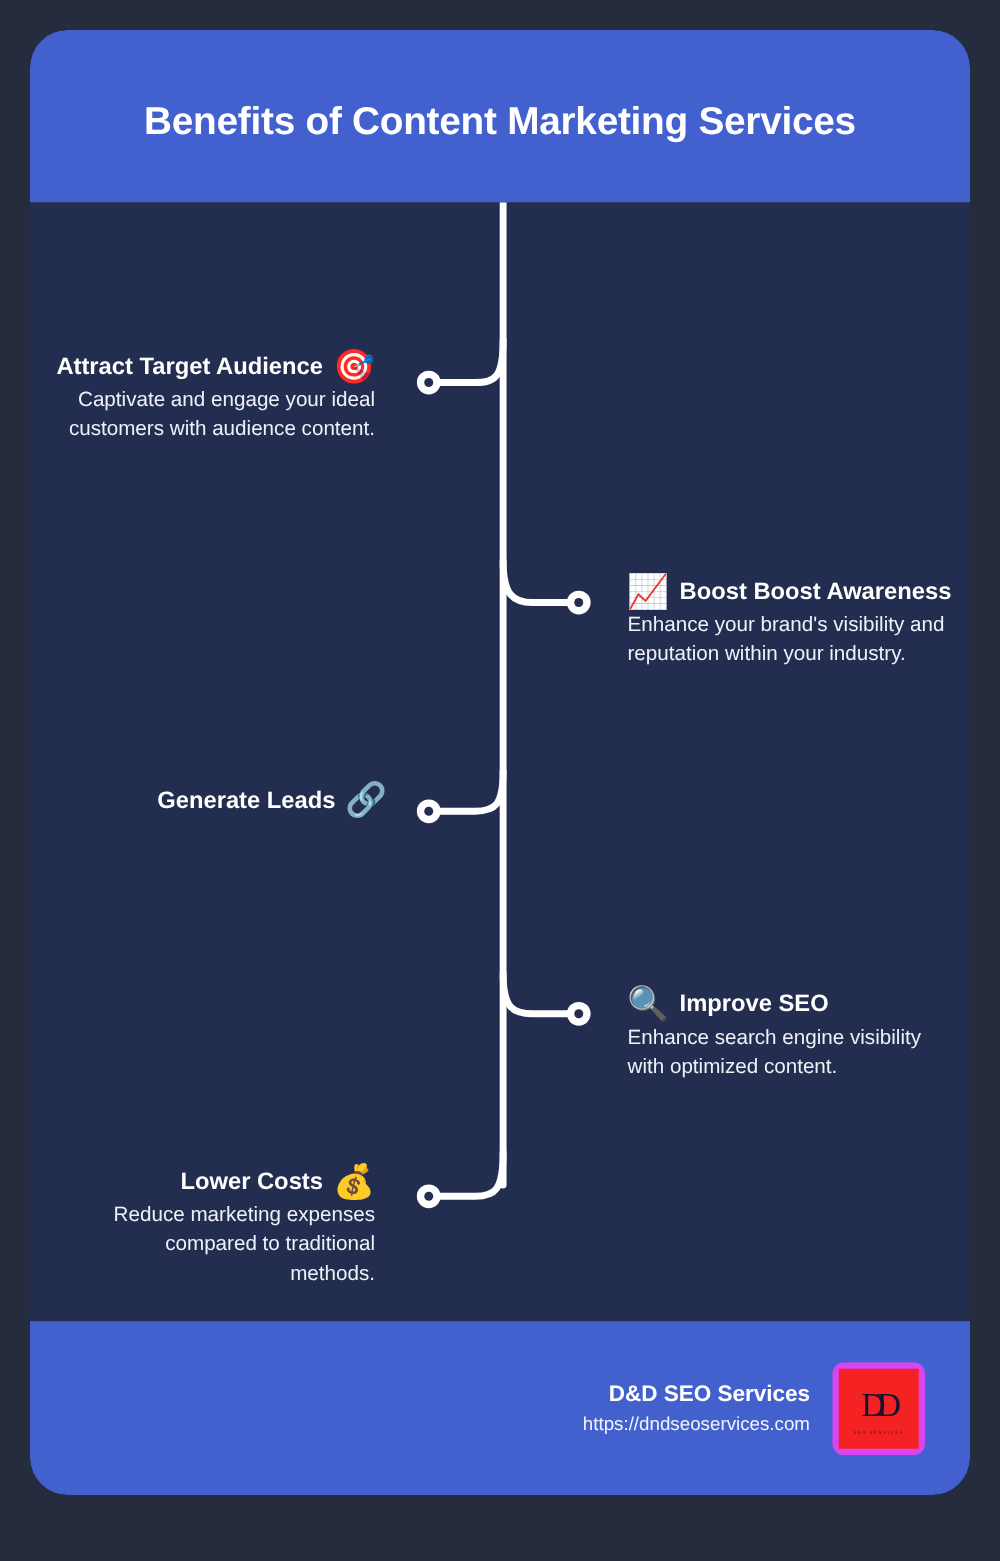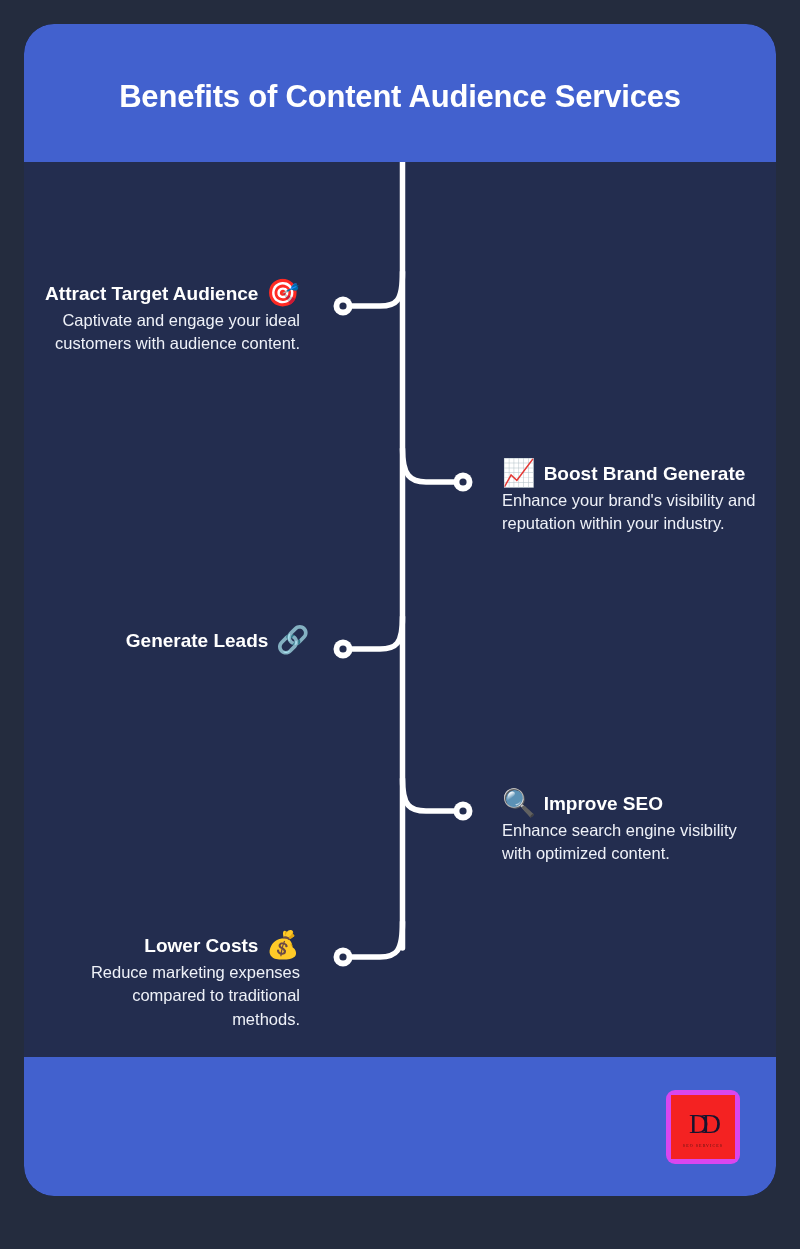--- a/index.html
+++ b/index.html
@@ -187,21 +187,21 @@
     font-size: 4px;
     letter-spacing: 1.1px;
   }
 </style>
 </head>
 <body>
 
 <div class="infographic-card">
 
   <div class="header-band">
-    <div class="header-title">Benefits of Content Audience Services</div>
+    <div class="header-title">Benefits of Content Marketing Services</div>
   </div>
 
   <div class="body-area">
 
     <svg class="spine-svg" viewBox="0 0 752 895">
       <g fill="none" stroke="#ffffff" stroke-width="5.5" stroke-linecap="round">
 
         <path d="M378.5,0 L378.5,786"></path>
 
         <path d="M378.5,110 C378.5,140 372,144 356,144 L326,144"></path>
@@ -232,21 +232,21 @@
       <div class="item-head">
         <span class="item-title">Attract Target Audience</span>
         <span class="item-emoji">🎯</span>
       </div>
       <div class="item-desc">Captivate and engage your ideal customers with audience content.</div>
     </div>
 
     <div class="item item-right" id="item-boost">
       <div class="item-head">
         <span class="item-emoji">📈</span>
-        <span class="item-title">Boost Brand Generate</span>
+        <span class="item-title">Boost Boost Awareness</span>
       </div>
       <div class="item-desc">Enhance your brand's visibility and reputation within your industry.</div>
     </div>
 
     <div class="item item-left" id="item-generate">
       <div class="item-head">
         <span class="item-title">Generate Leads</span>
         <span class="item-emoji">🔗</span>
       </div>
     </div>
@@ -263,20 +263,24 @@
       <div class="item-head">
         <span class="item-title">Lower Costs</span>
         <span class="item-emoji">💰</span>
       </div>
       <div class="item-desc">Reduce marketing expenses compared to traditional methods.</div>
     </div>
 
   </div>
 
   <div class="footer-band">
+    <div class="footer-text">
+      <div class="footer-brand">D&amp;D SEO Services</div>
+      <div class="footer-url">https://dndseoservices.com</div>
+    </div>
     <div class="footer-logo">
       <div class="footer-logo-inner">
         <span class="logo-mark">DD</span>
         <span class="logo-sub">SEO SERVICES</span>
       </div>
     </div>
   </div>
 
 </div>
 

